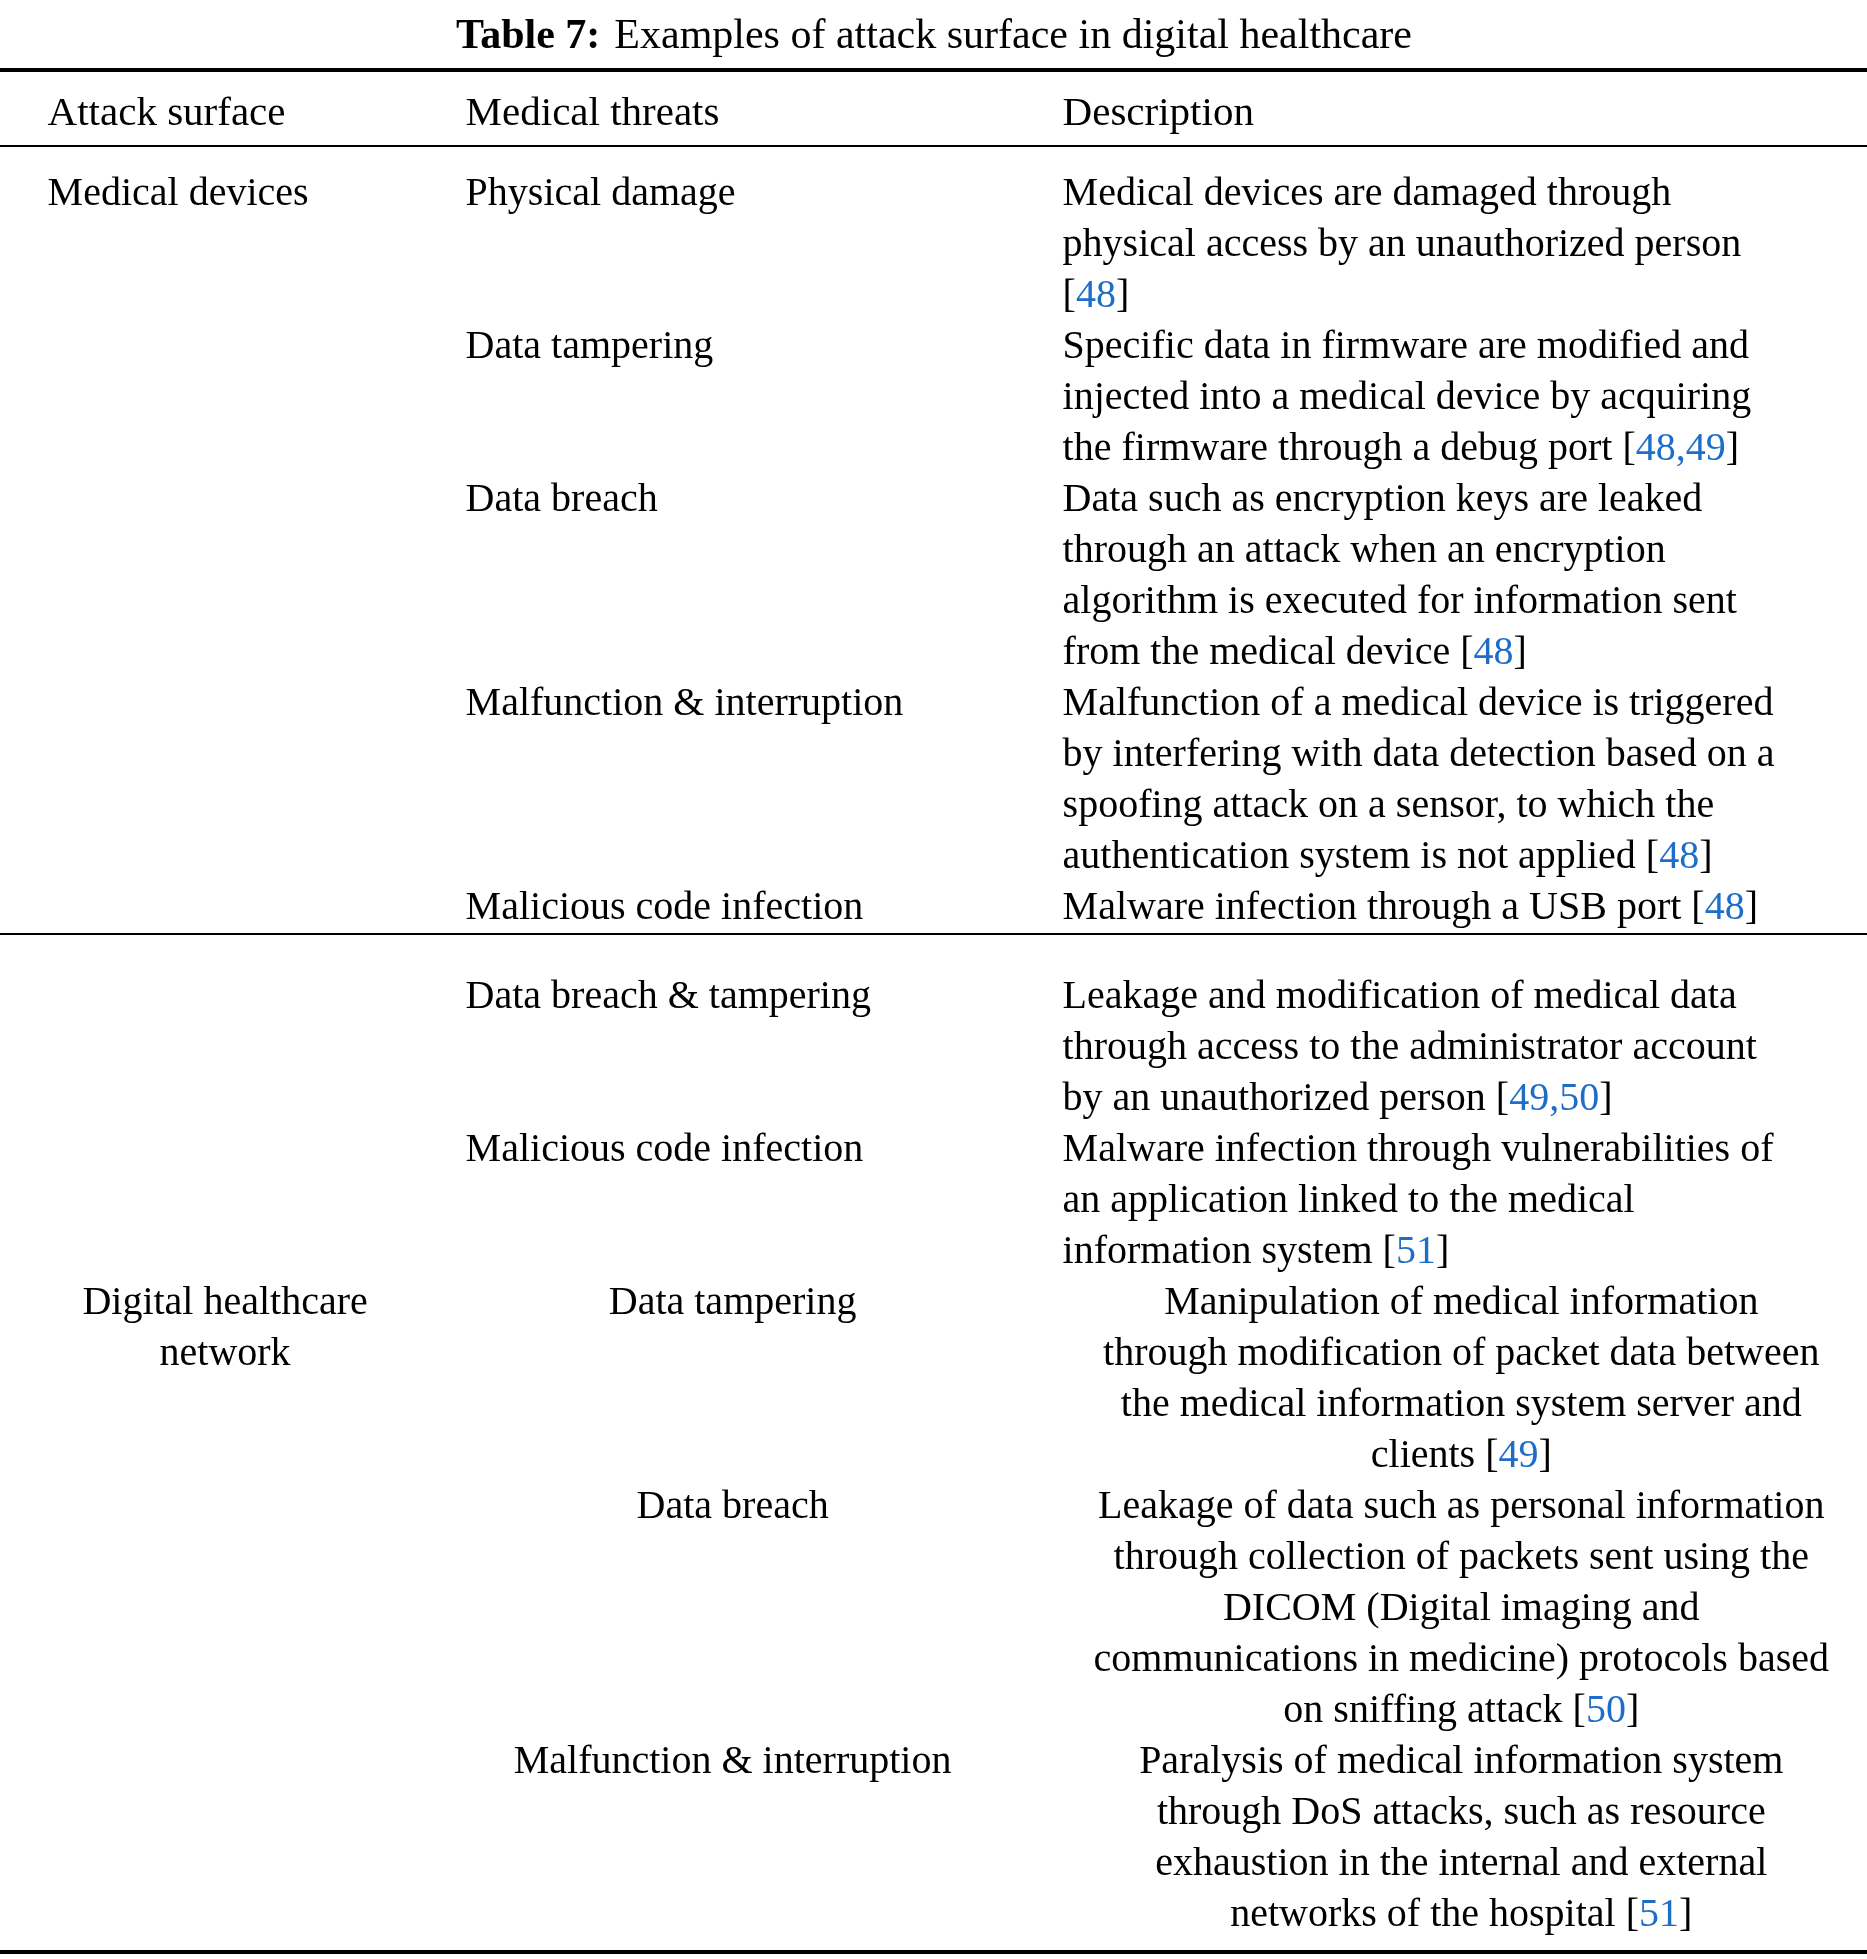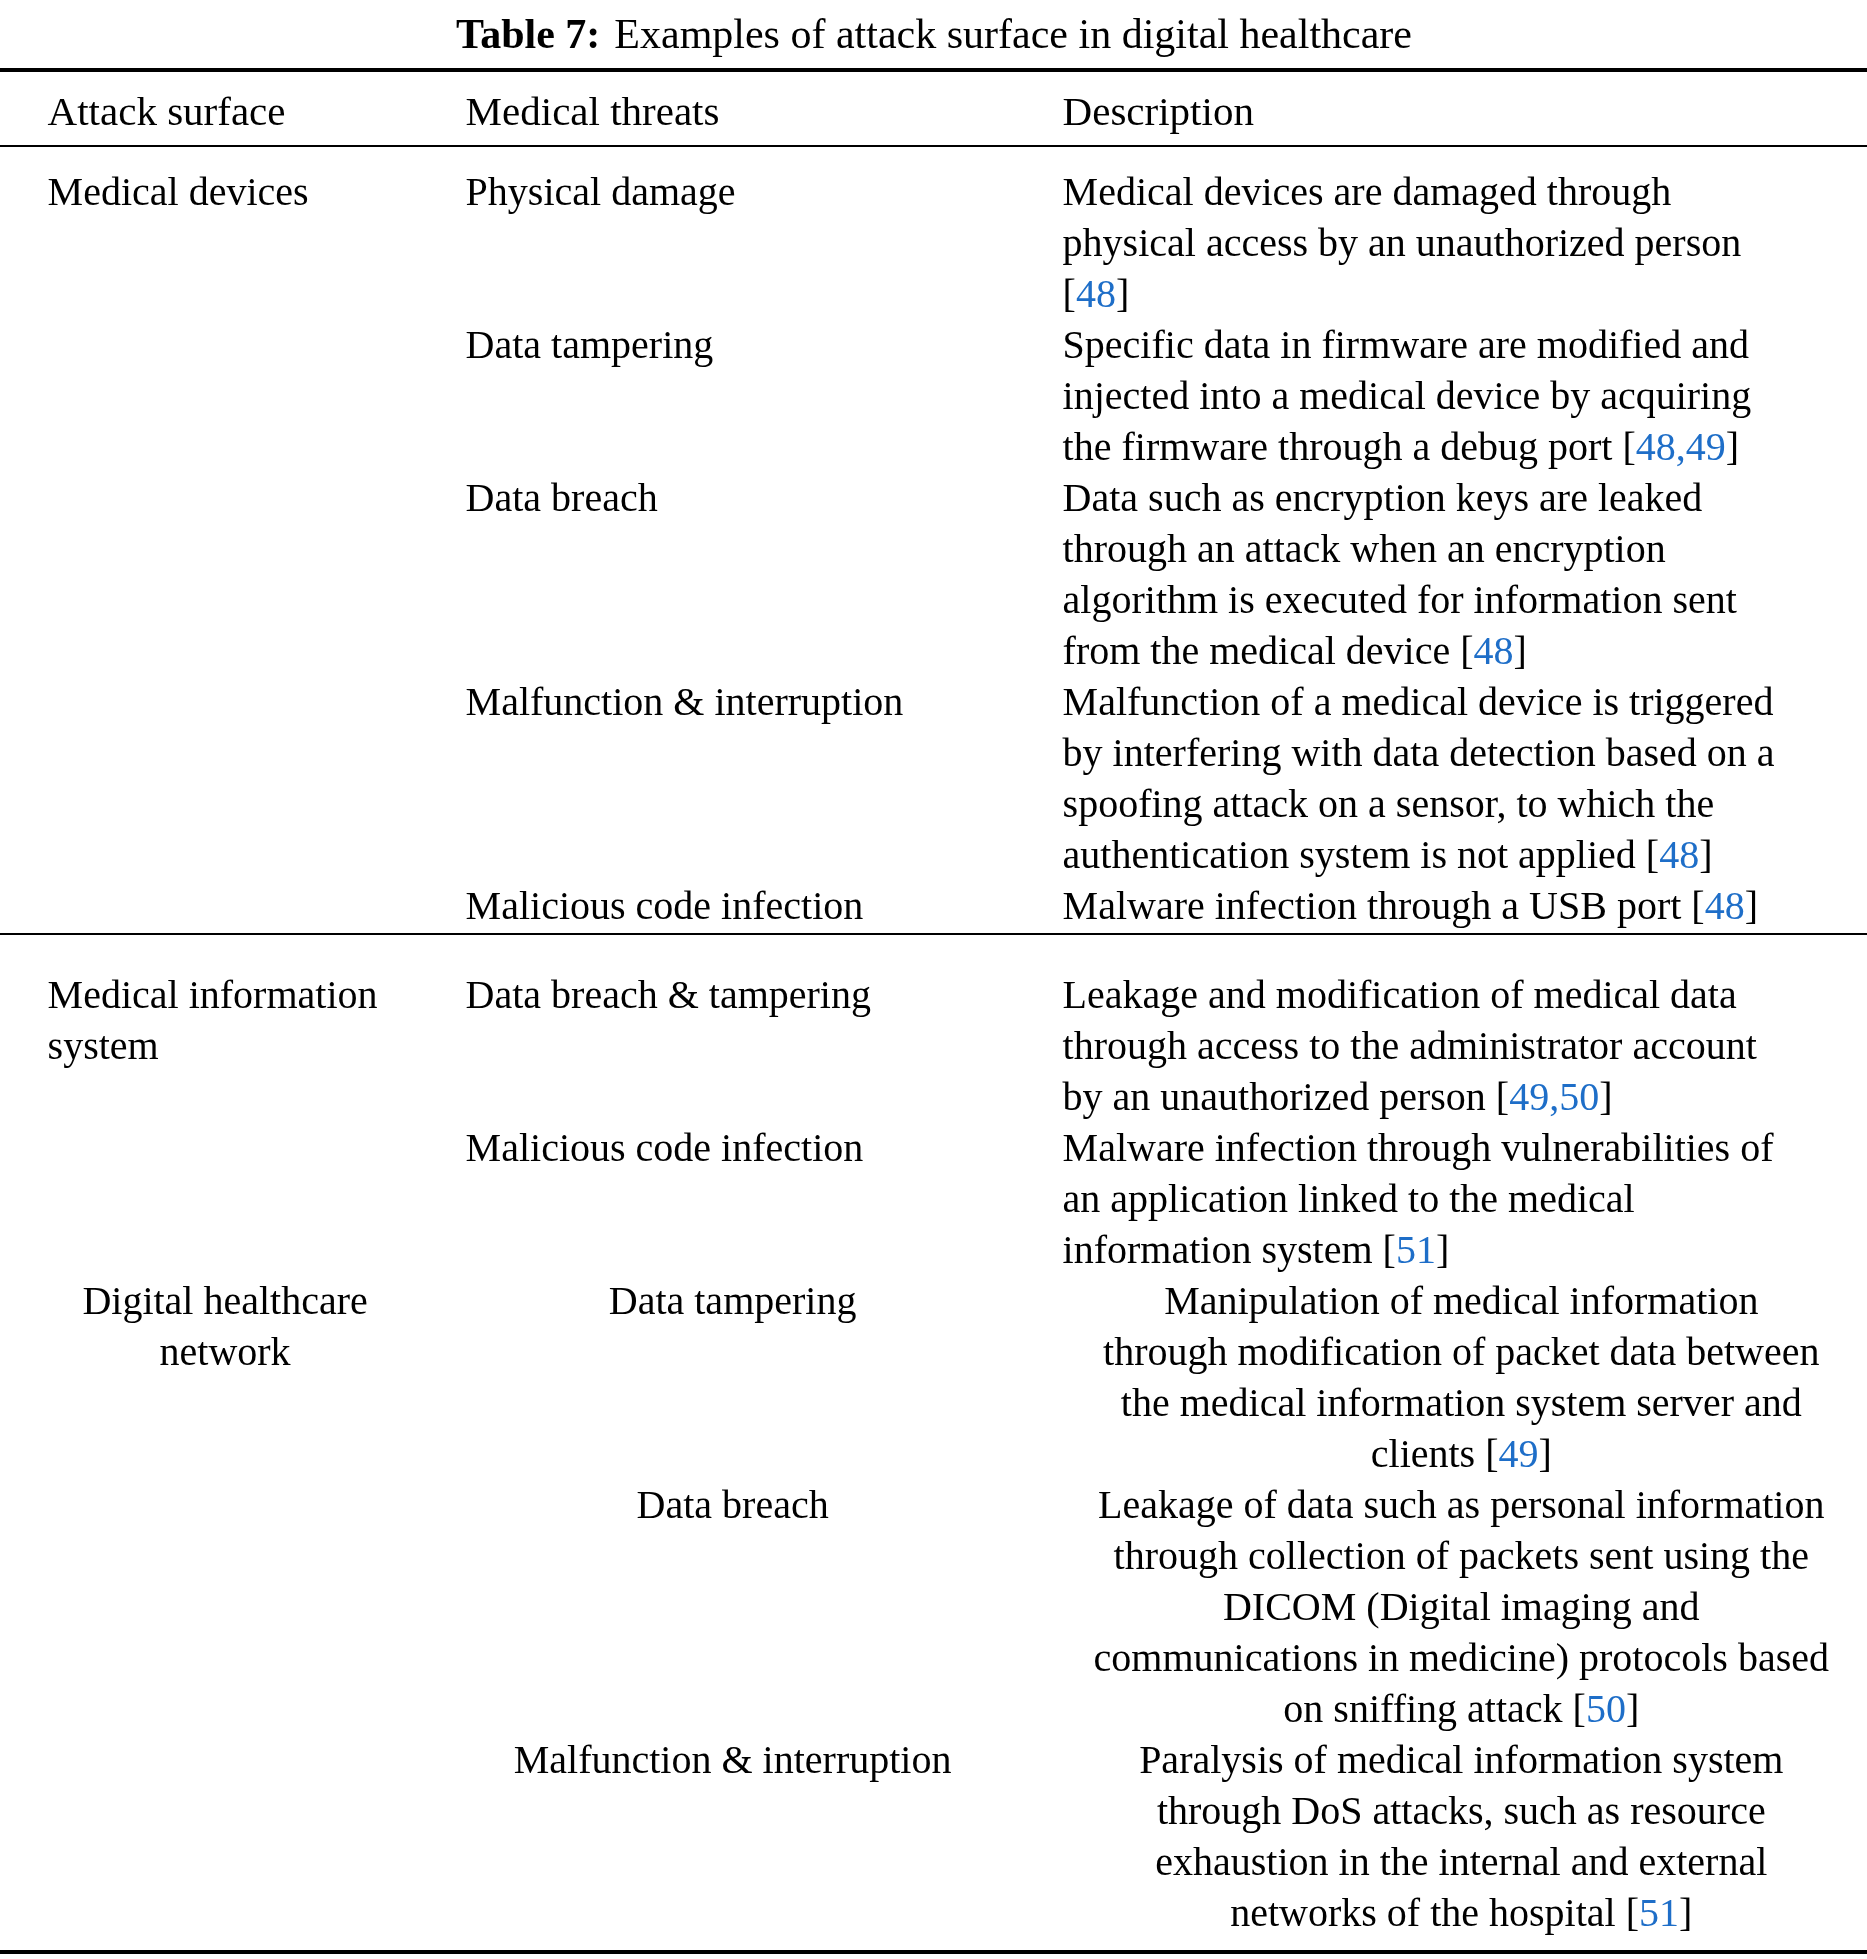--- a/index.html
+++ b/index.html
@@ -85,22 +85,20 @@
     <div class="cell desc">Malfunction of a medical device is triggered
 by interfering with data detection based on a
 spoofing attack on a sensor, to which the
 authentication system is not applied [<span class="cite">48</span>]</div>
 
     <div class="cell threat">Malicious code infection</div>
     <div class="cell desc">Malware infection through a USB port [<span class="cite">48</span>]</div>
   </div>
 
   <div class="section sec2">
-    <div class="cell surface">Medical information
-system</div>
 
     <div class="cell threat">Data breach &amp; tampering</div>
     <div class="cell desc">Leakage and modification of medical data
 through access to the administrator account
 by an unauthorized person [<span class="cite">49,50</span>]</div>
 
     <div class="cell threat">Malicious code infection</div>
     <div class="cell desc">Malware infection through vulnerabilities of
 an application linked to the medical
 information system [<span class="cite">51</span>]</div>

